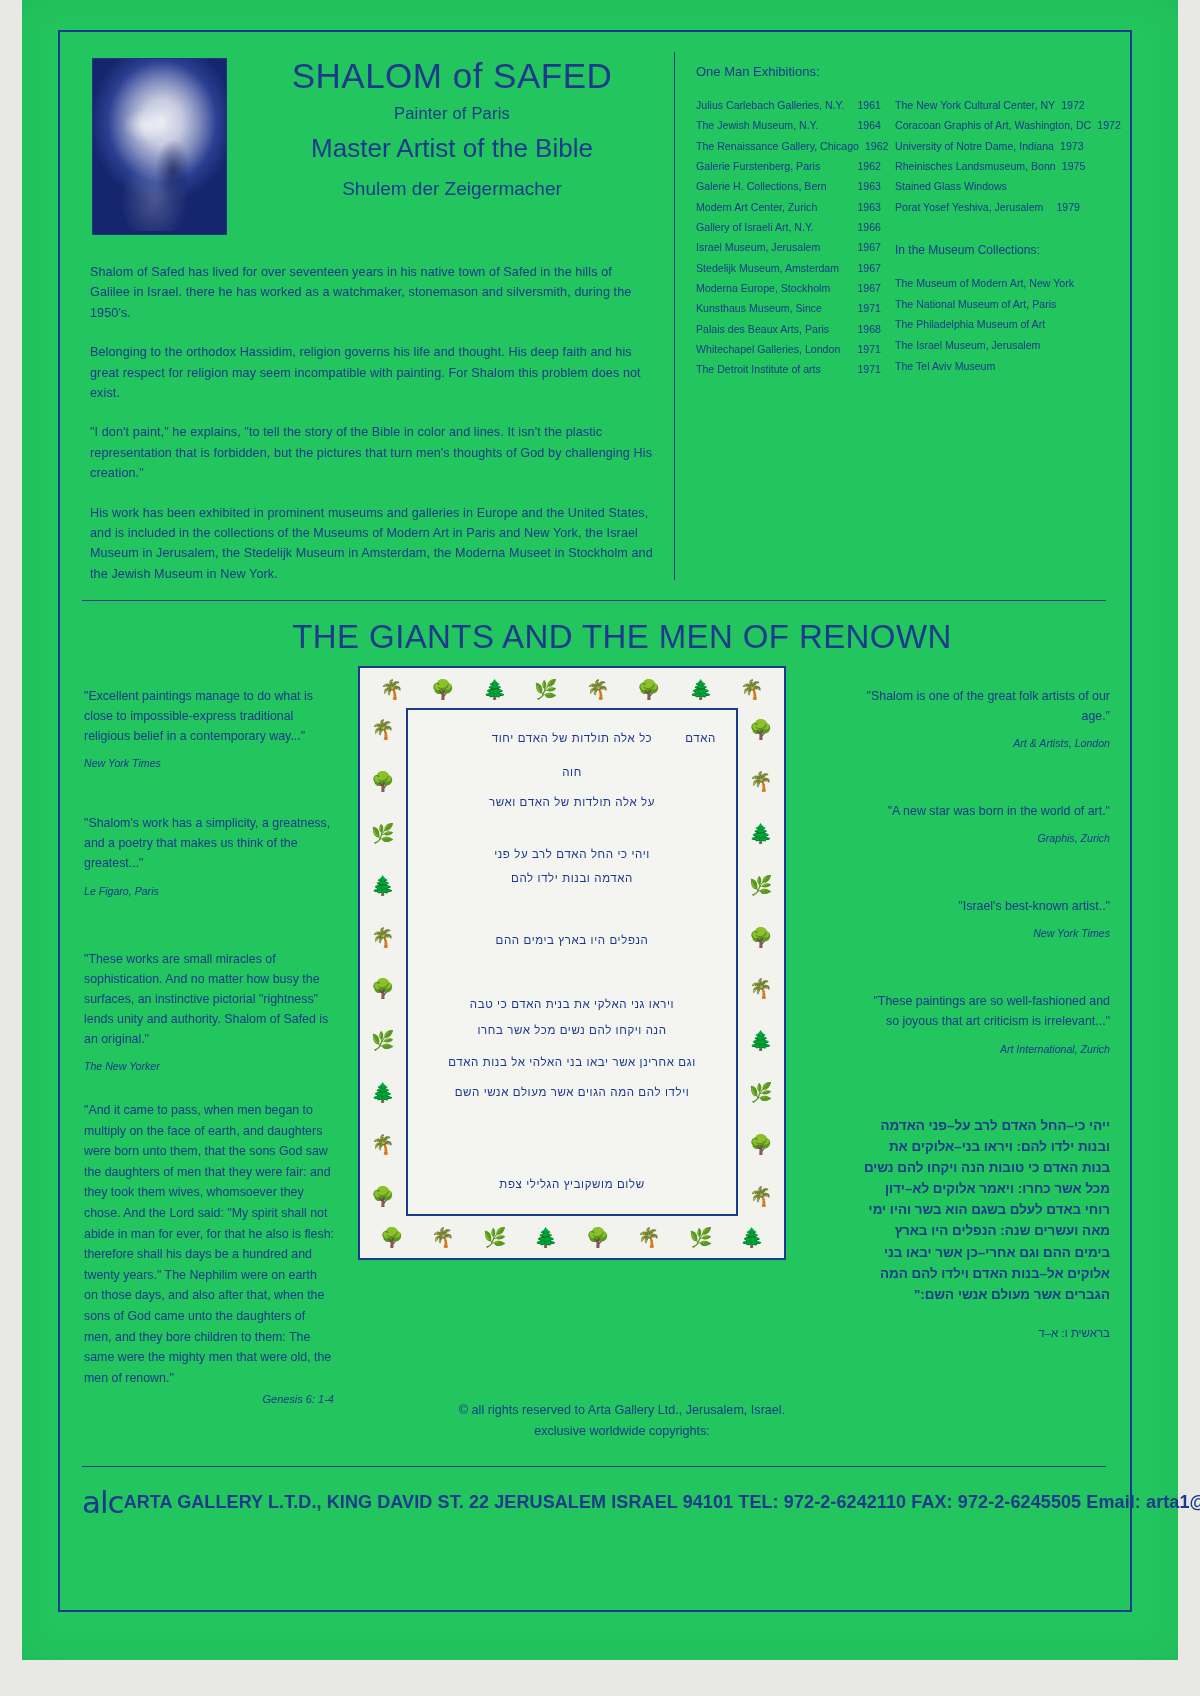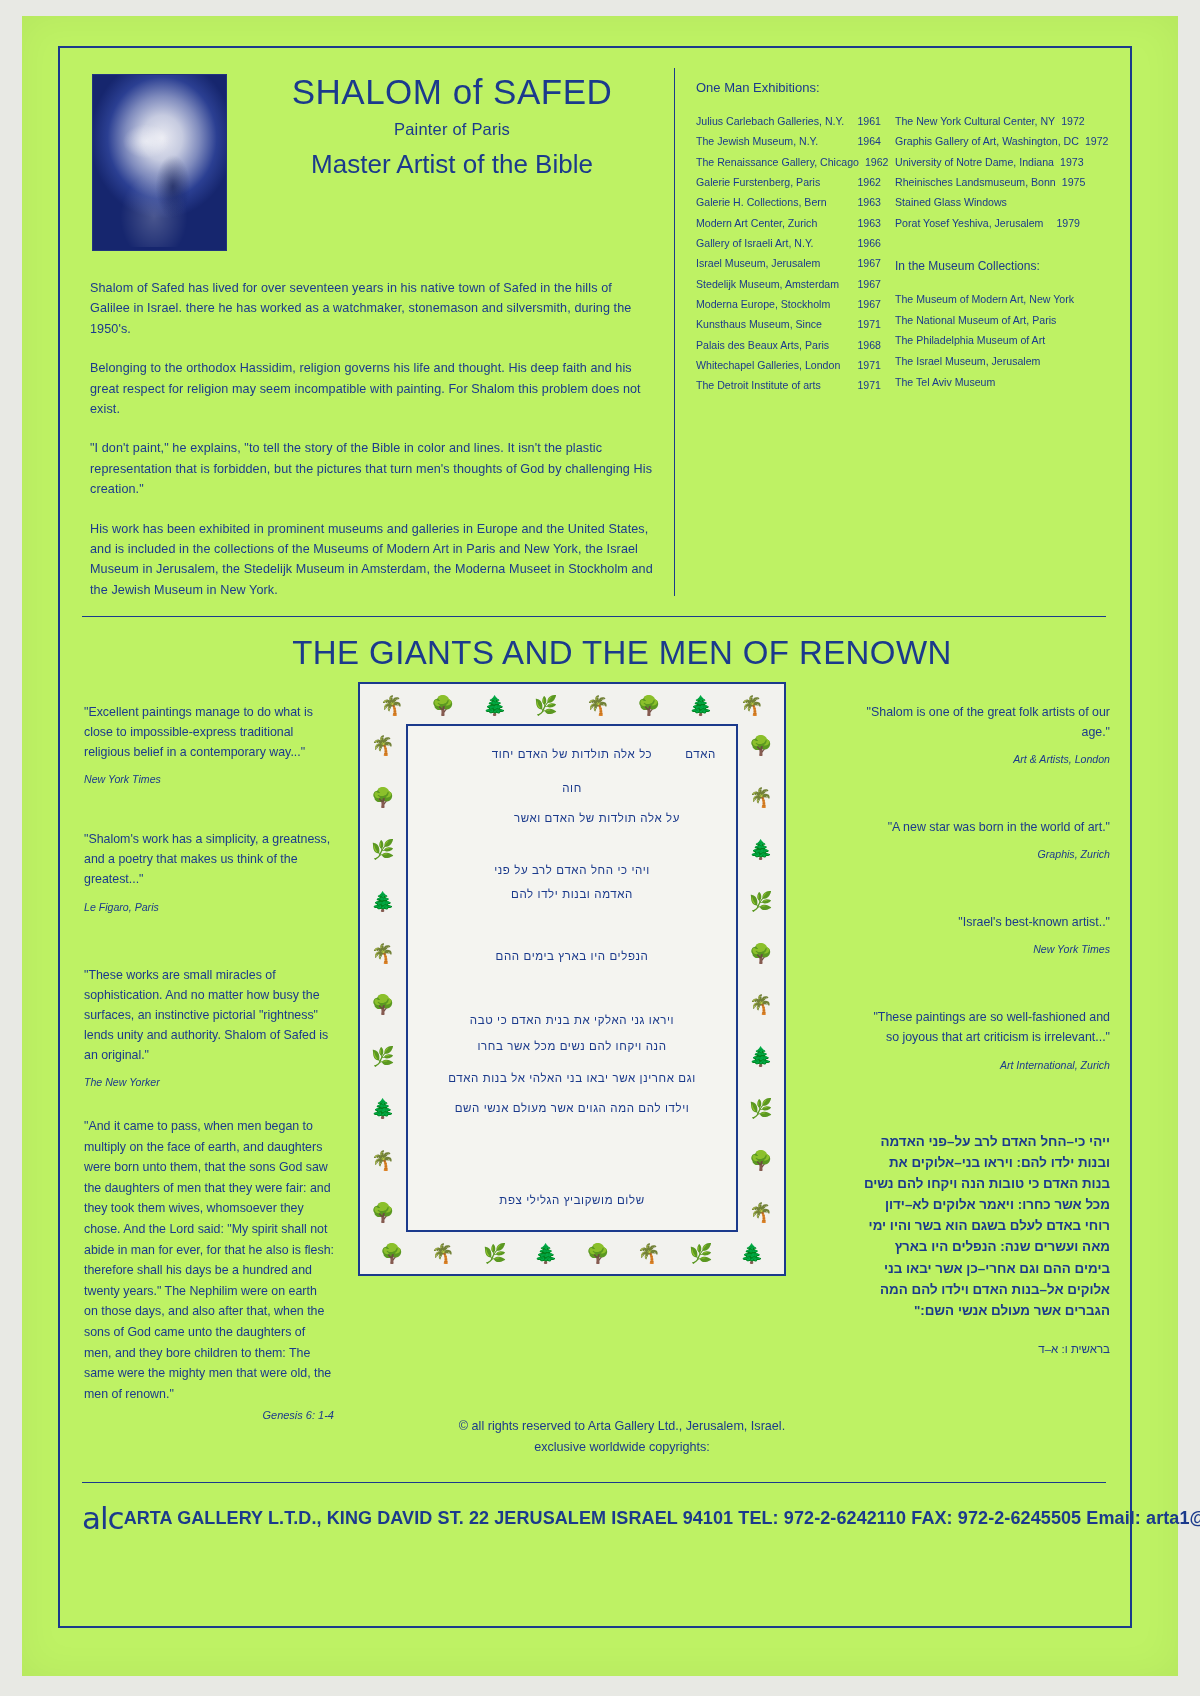--- a/index.html
+++ b/index.html
@@ -16,24 +16,24 @@
   }
   .page {
     position: absolute;
     left: 0; top: 0;
     width: 1200px;
     height: 1696px;
     background: #e8e9e4;
   }
   .sheet {
     position: absolute;
-    left: 22px; top: 16px;
+    left: 22px; top: 0;
     width: 1156px;
     height: 1660px;
-    background: #bef264;
+    background: #22c55e;
     box-shadow: inset 0 0 40px rgba(0,0,0,0.05);
   }
   .border-outer {
     position: absolute;
     left: 36px; top: 30px;
     width: 1070px;
     height: 1578px;
     border: 2px solid #1b3a8c;
   }
 
@@ -309,20 +309,21 @@
     <div class="border-outer"></div>
 
     <div class="top">
 
       <div class="portrait"></div>
 
       <div class="title-block">
         <div class="t-main">SHALOM of SAFED</div>
         <div class="t-sub">Painter of Paris</div>
         <div class="t-master">Master Artist of the Bible</div>
+        <div class="t-name">Shulem der Zeigermacher</div>
       </div>
 
       <div class="bio">
         <p>Shalom of Safed has lived for over seventeen years in his native town of Safed in the hills of Galilee in Israel. there he has worked as a watchmaker, stonemason and silversmith, during the 1950's.</p>
         <p>Belonging to the orthodox Hassidim, religion governs his life and thought. His deep faith and his great respect for religion may seem incompatible with painting. For Shalom this problem does not exist.</p>
         <p>"I don't paint," he explains, "to tell the story of the Bible in color and lines. It isn't the plastic representation that is forbidden, but the pictures that turn men's thoughts of God by challenging His creation."</p>
         <p>His work has been exhibited in prominent museums and galleries in Europe and the United States, and is included in the collections of the Museums of Modern Art in Paris and New York, the Israel Museum in Jerusalem, the Stedelijk Museum in Amsterdam, the Moderna Museet in Stockholm and the Jewish Museum in New York.</p>
       </div>
 
       <div class="vrule"></div>
@@ -387,21 +388,21 @@
                 <span>The Detroit Institute of arts</span>
                 <span class="yr">1971</span>
               </div>
           </div>
           <div class="exh-col">
             <div class="exh-row">
                 <span>The New York Cultural Center, NY</span>
                 <span class="yr">1972</span>
               </div>
             <div class="exh-row">
-                <span>Graphis Gallery of Art, Washington, DC</span>
+                <span>Coracoan Graphis of Art, Washington, DC</span>
                 <span class="yr">1972</span>
               </div>
             <div class="exh-row">
                 <span>University of Notre Dame, Indiana</span>
                 <span class="yr">1973</span>
               </div>
             <div class="exh-row">
                 <span>Rheinisches Landsmuseum, Bonn</span>
                 <span class="yr">1975</span>
               </div>
@@ -523,21 +524,21 @@
         <span>🌲</span>
         <span>🌿</span>
         <span>🌳</span>
         <span>🌴</span>
       </div>
 
       <div class="art-inner">
         <div class="heb-line heb-right" style="top:22px;">האדם</div>
         <div class="heb-line" style="top:22px;">כל אלה תולדות של האדם יחוד</div>
         <div class="heb-line" style="top:56px;">חוה</div>
-        <div class="heb-line" style="top:86px;padding-left:25px;">על אלה תולדות של האדם ואשר</div>
+        <div class="heb-line" style="top:86px;">על אלה תולדות של האדם ואשר</div>
         <div class="heb-line" style="top:138px;">ויהי כי החל האדם לרב על פני</div>
         <div class="heb-line" style="top:162px;">האדמה ובנות ילדו להם</div>
         <div class="heb-line" style="top:224px;">הנפלים היו בארץ  בימים ההם</div>
         <div class="heb-line" style="top:288px;">ויראו גני האלקי את בנית האדם כי טבה</div>
         <div class="heb-line" style="top:314px;">הנה ויקחו להם נשים מכל אשר בחרו</div>
         <div class="heb-line" style="top:346px;">וגם אחרינן אשר יבאו בני האלהי אל בנות האדם</div>
         <div class="heb-line" style="top:376px;">וילדו להם המה הגוים אשר מעולם אנשי השם</div>
         <div class="heb-line" style="top:468px;">שלום מושקוביץ הגלילי צפת</div>
       </div>
     </div>

